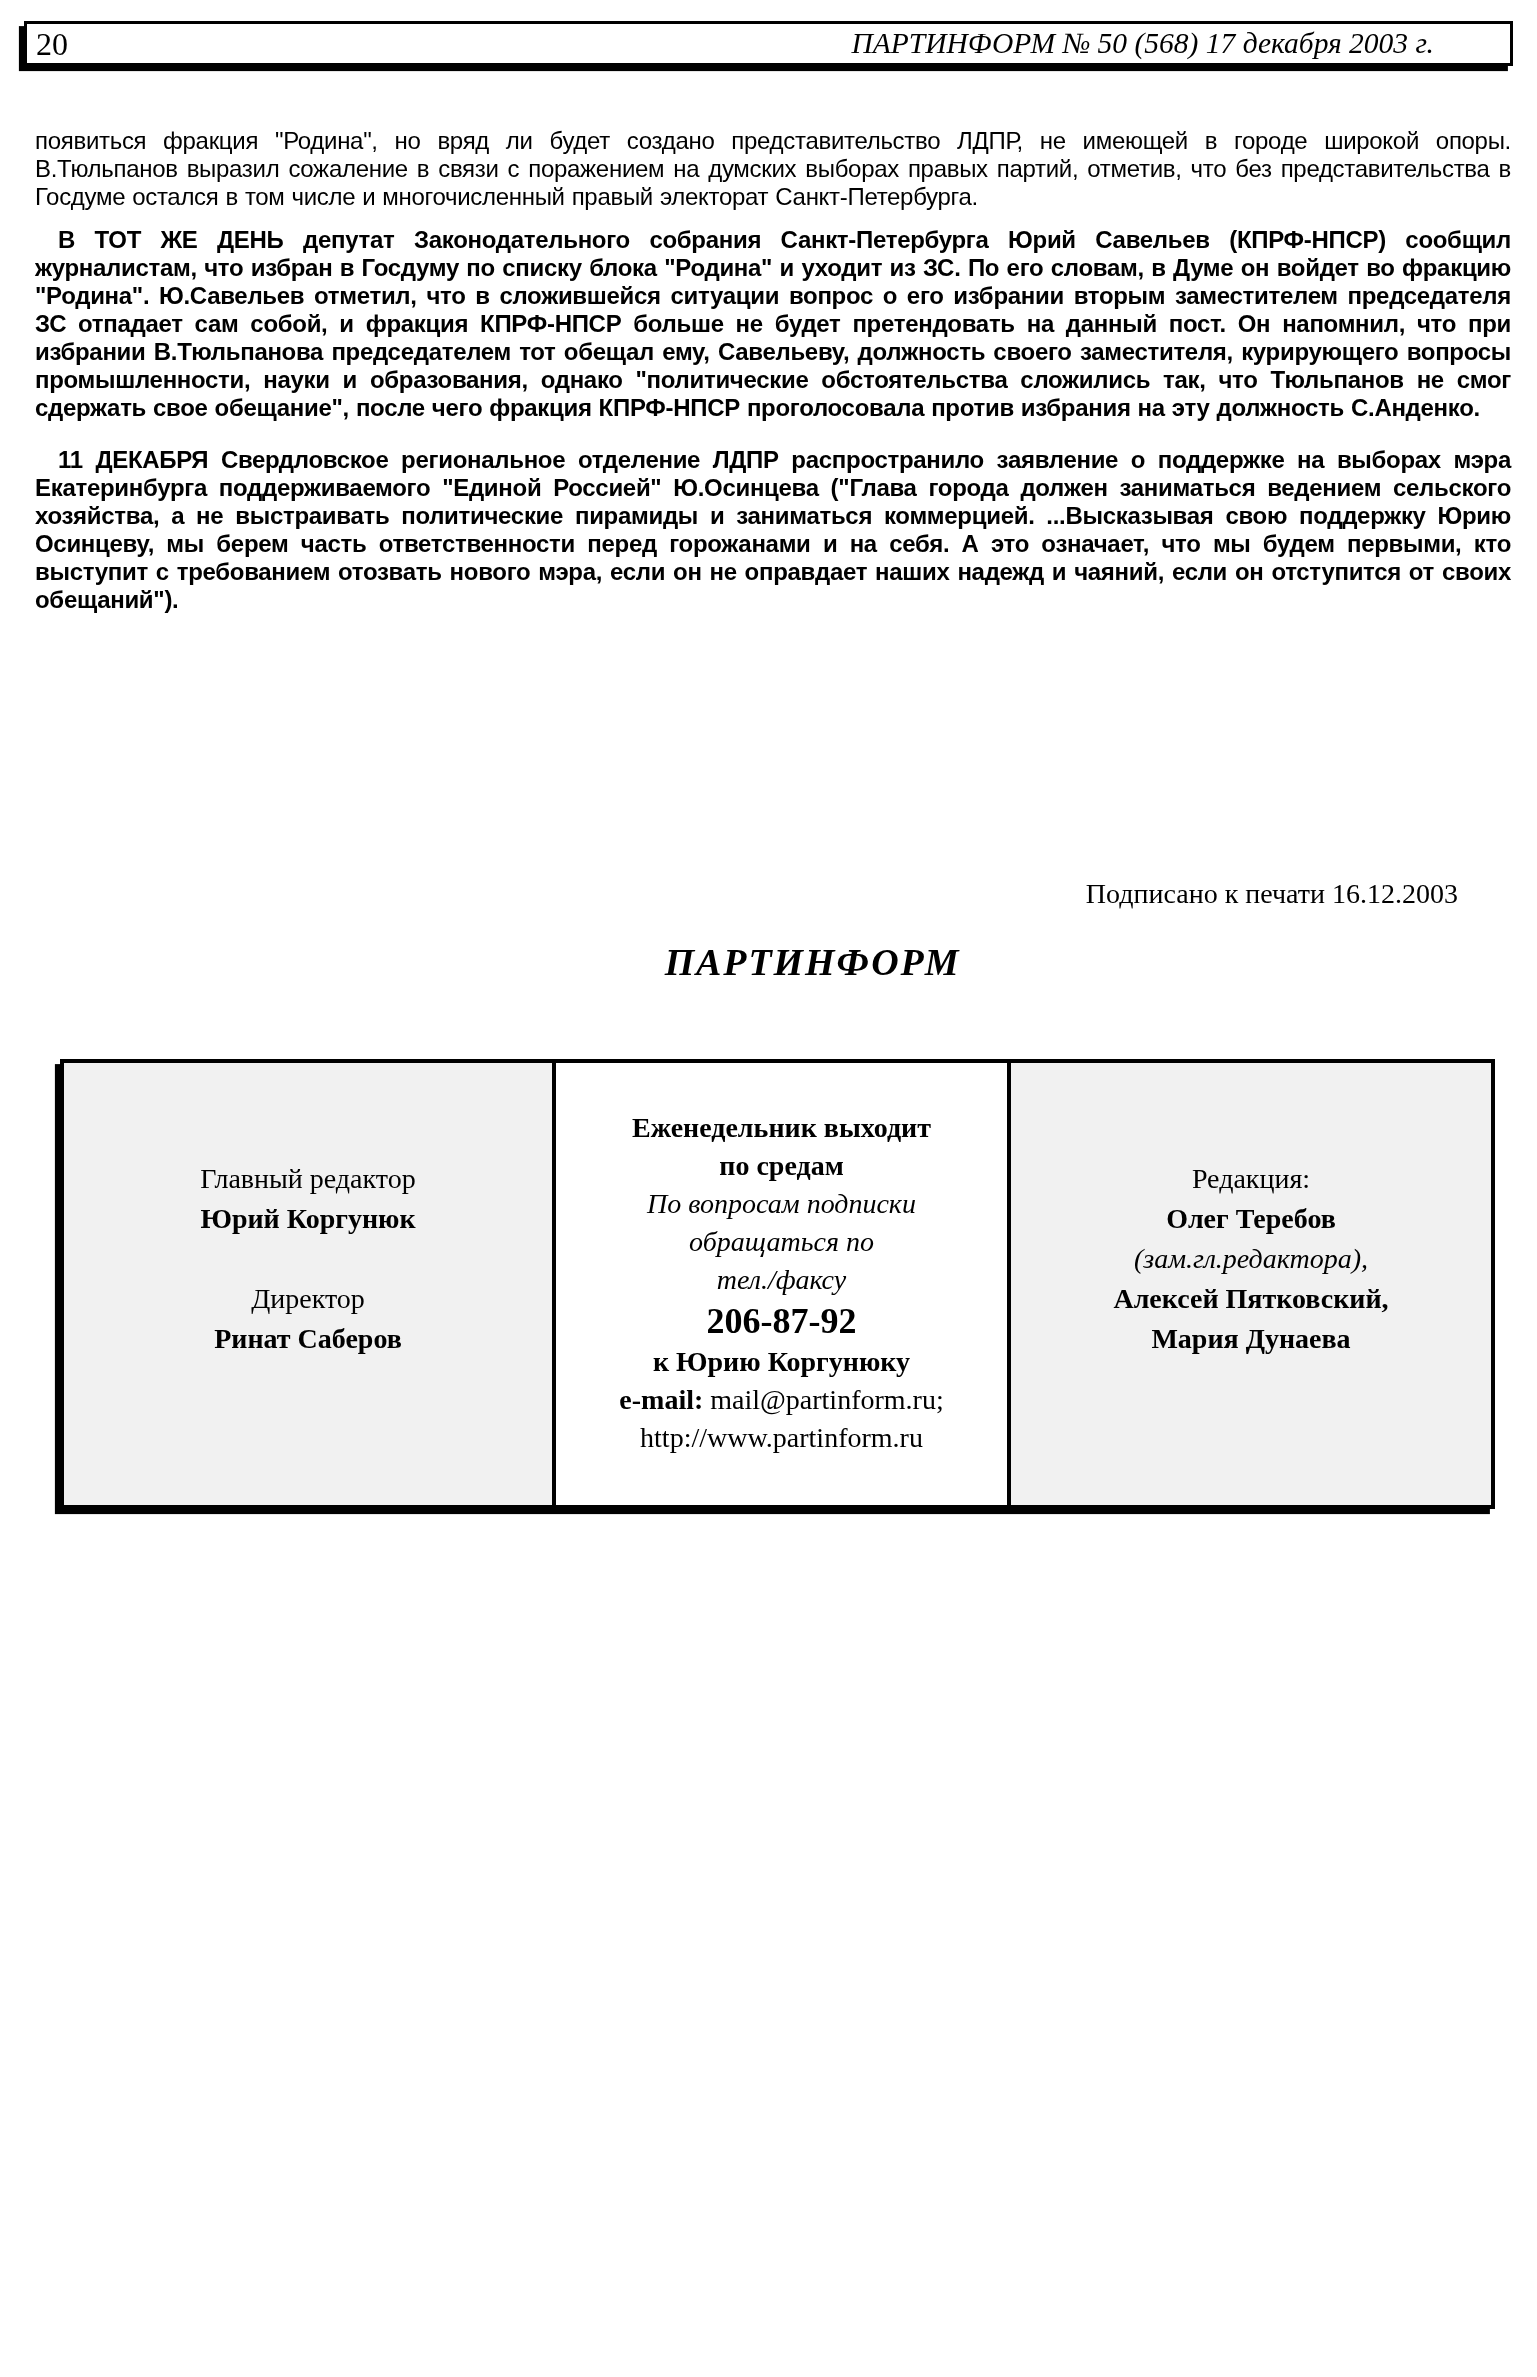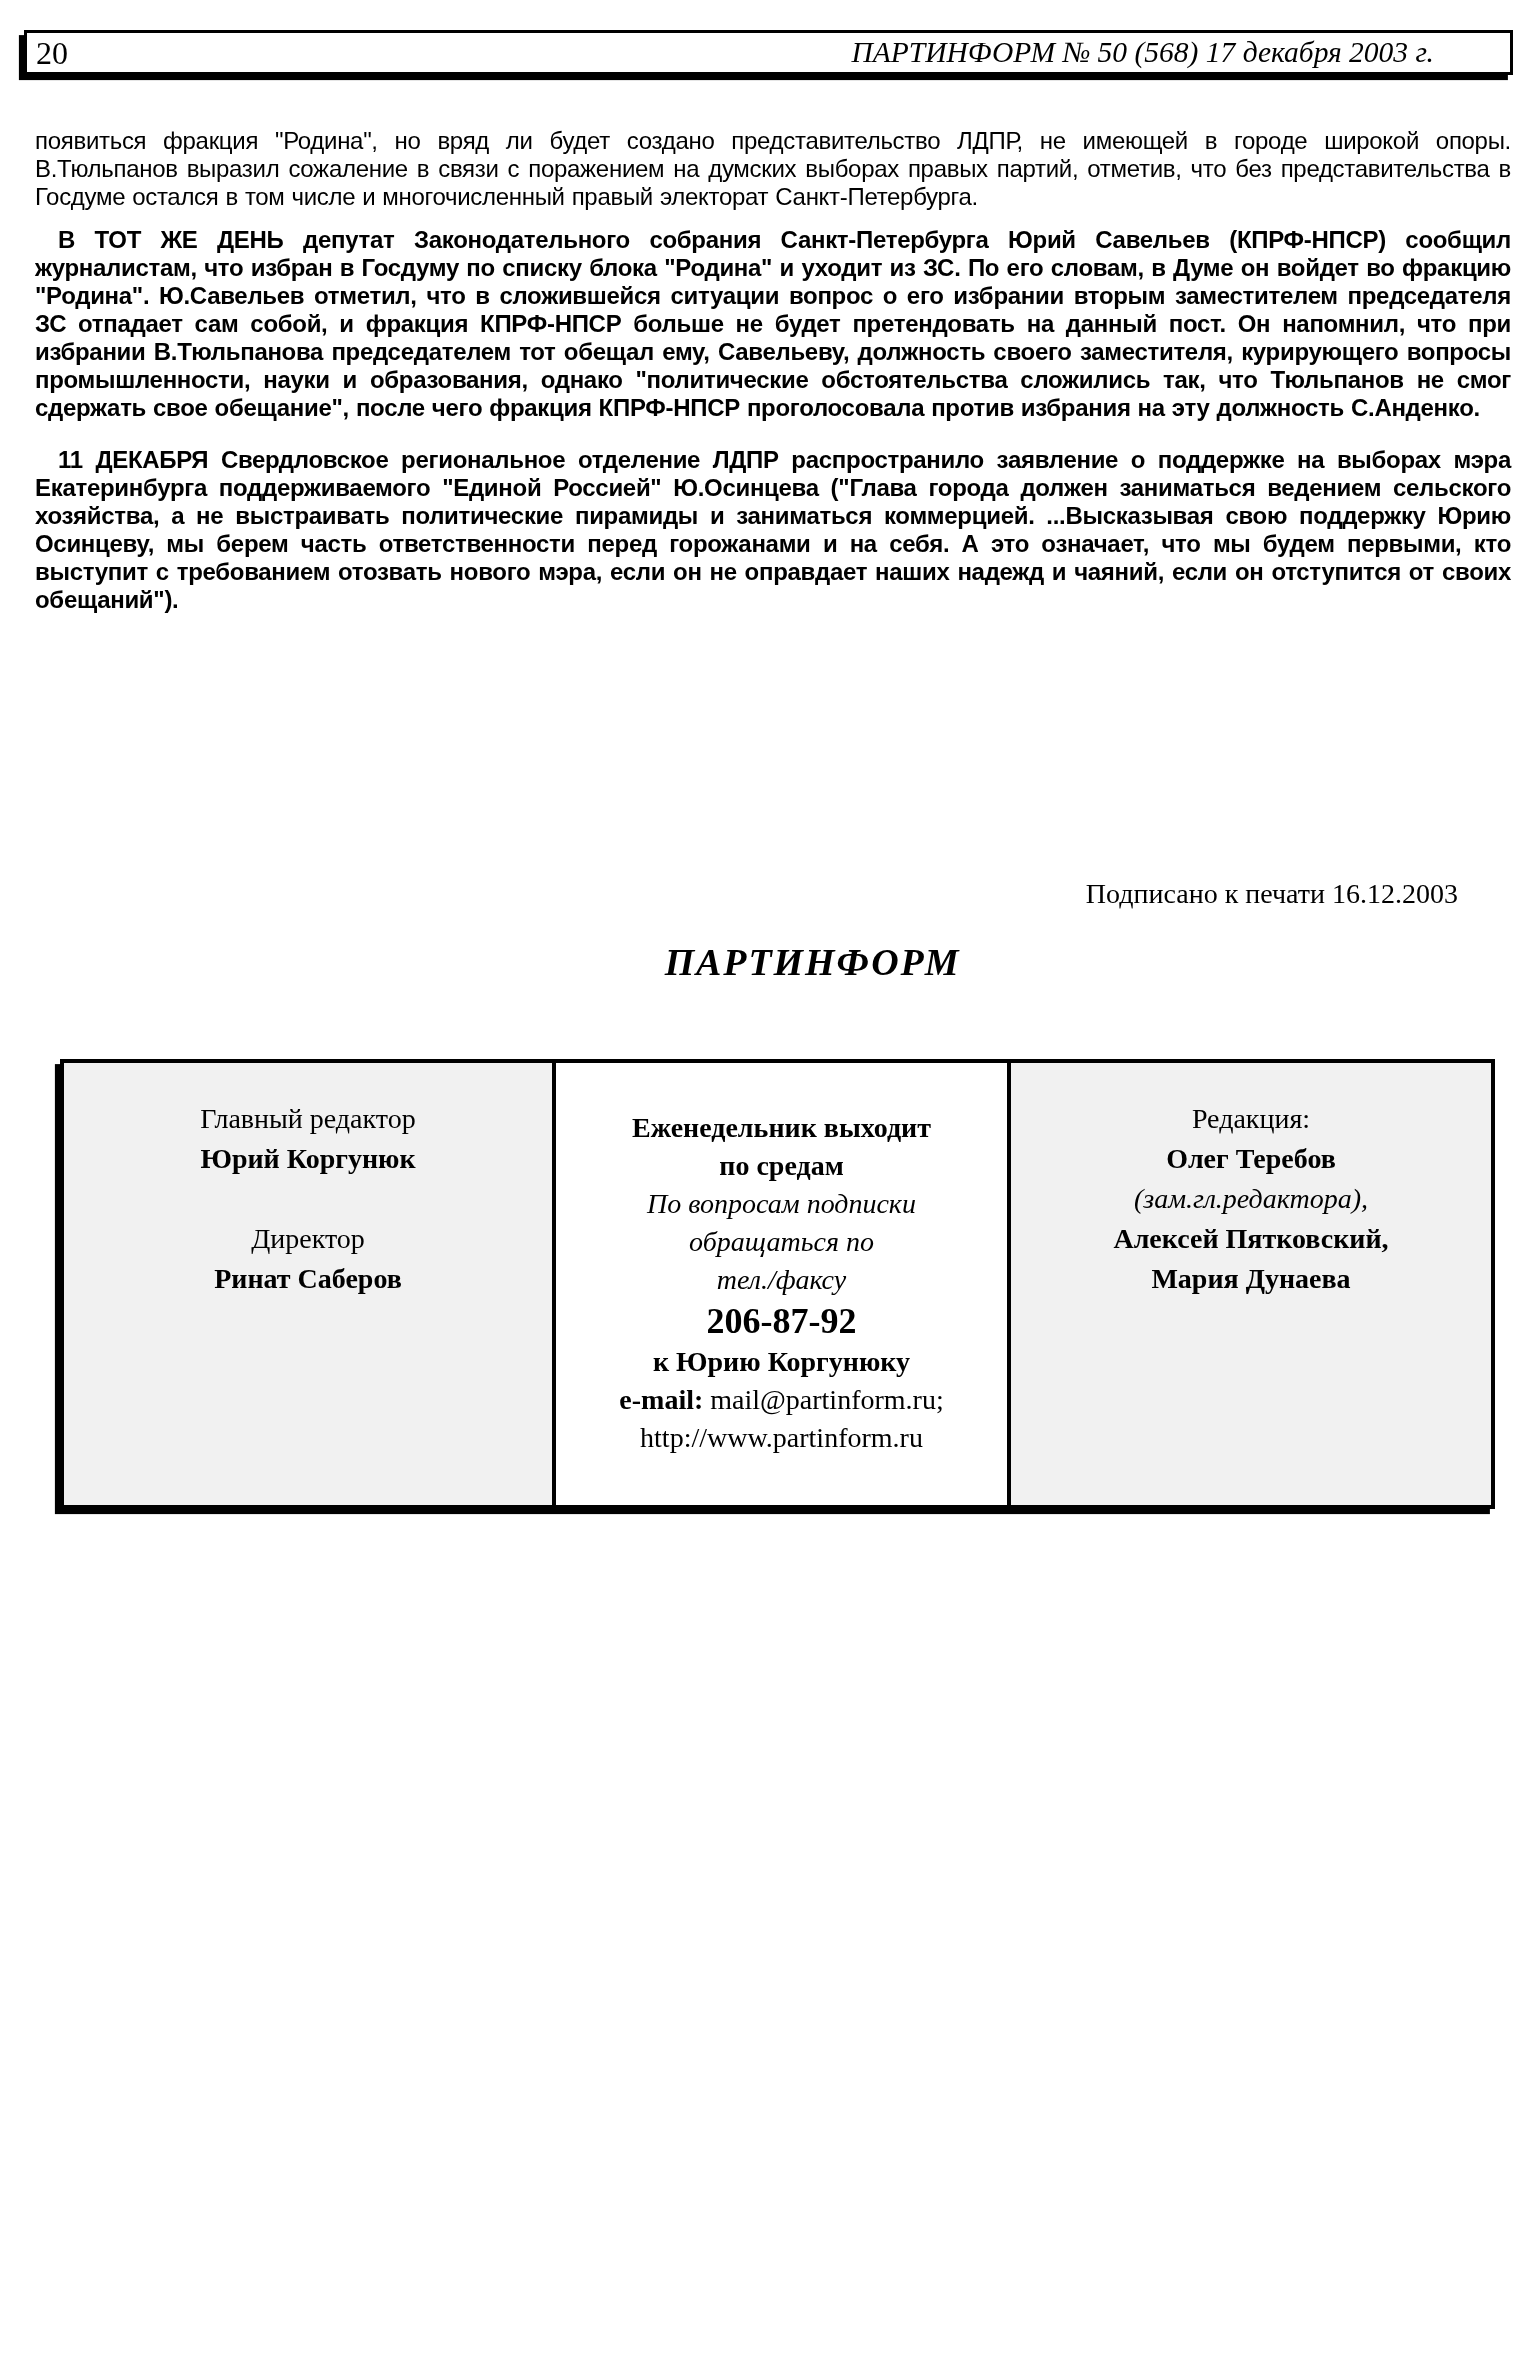--- a/index.html
+++ b/index.html
@@ -12,21 +12,21 @@
     height: 2377px;
     background: #ffffff;
     color: #000000;
     font-family: "Liberation Sans", sans-serif;
   }
 
   
   .header-box {
     position: absolute;
     left: 24px;
-    top: 30px;
+    top: 21px;
     right: 24px;
     height: 39px;
     background: #ffffff;
     border: 3.8px solid #000;
     box-shadow: -5.1px 5.1px 0 #000;
     display: flex;
     align-items: center;
     padding: 0 9px;
     box-sizing: content-box;
   }
@@ -101,21 +101,21 @@
     background: #ffffff;
     display: grid;
     grid-template-columns: 488px 459px 1fr;
     font-family: "Liberation Serif", serif;
     font-size: 28px;
     text-align: center;
     box-sizing: content-box;
   }
   .col {
     background: #f1f1f1;
-    padding-top: 36px;
+    padding-top: 96px;
     line-height: 40px;
     box-sizing: border-box;
   }
   .col-mid {
     background: #ffffff;
     border-left: 4.5px solid #000;
     border-right: 4.5px solid #000;
     padding-top: 46px;
     line-height: 38px;
   }

